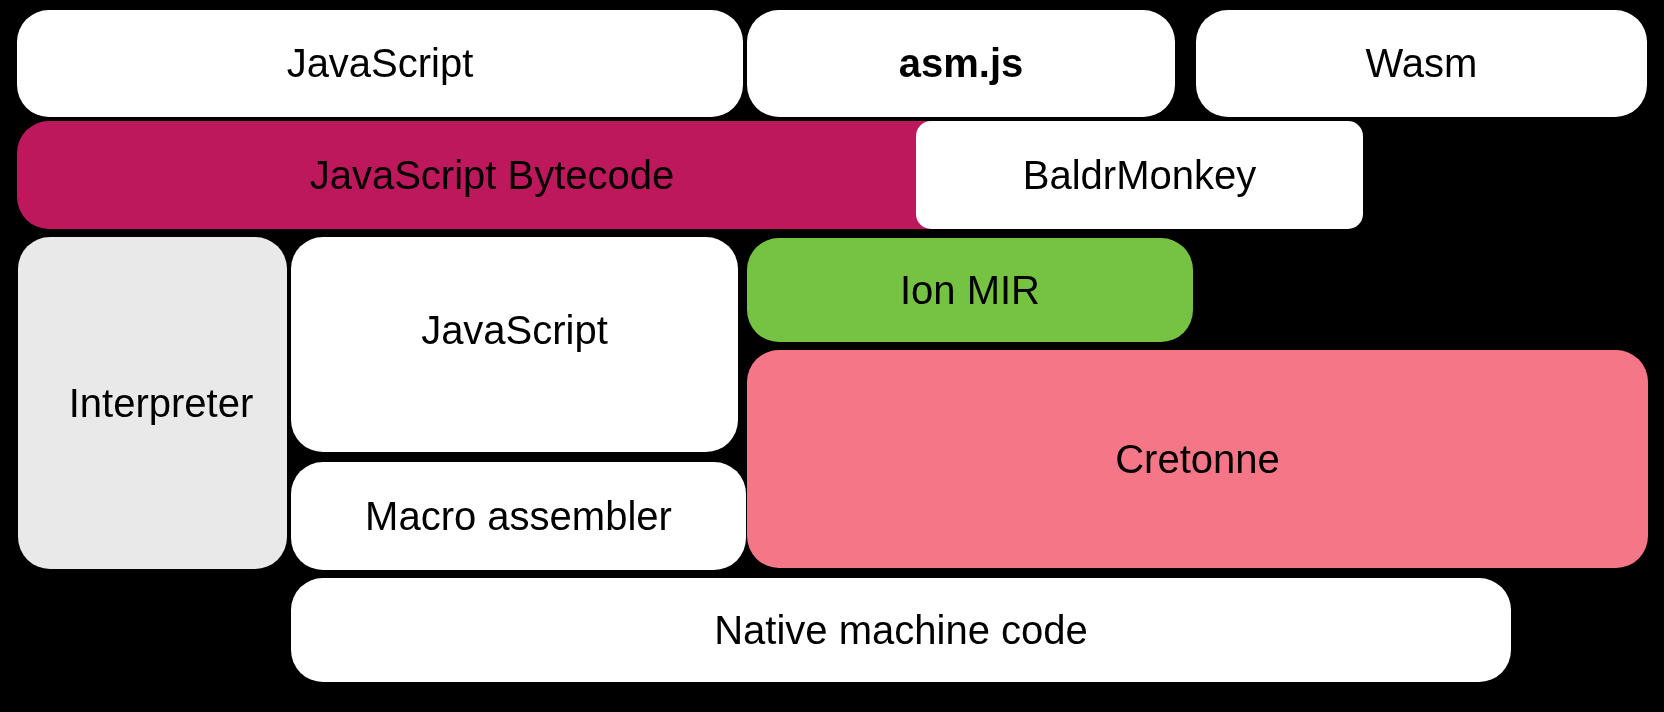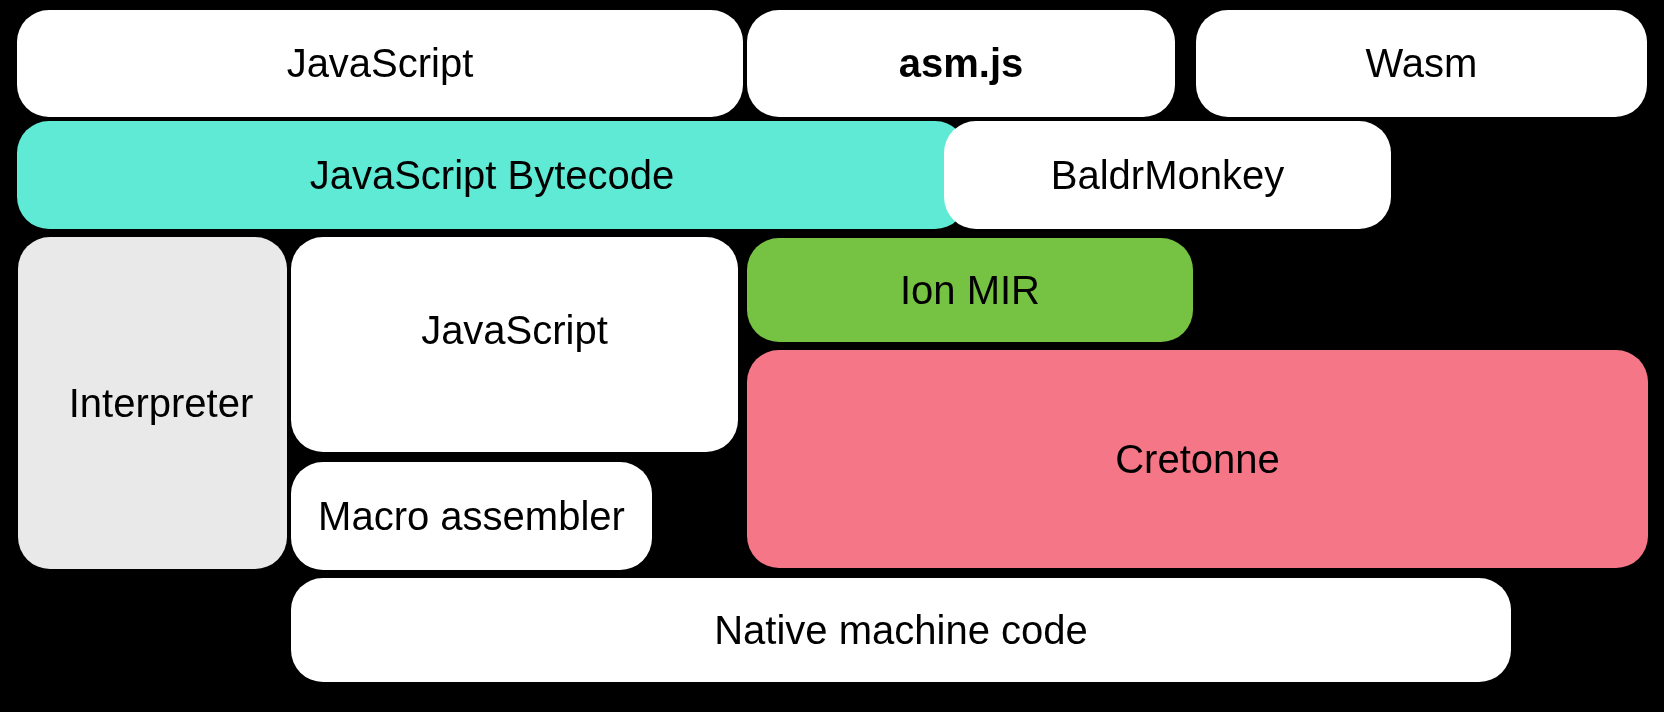--- a/index.html
+++ b/index.html
@@ -27,46 +27,46 @@
     text-align: center;
     font-size: 40px;
     line-height: 1.12;
     color: #000;
   }
   
   .b-javascript   { left: 17px;   top: 10px;  width: 726px;  height: 107px; }
   .b-asmjs        { left: 747px;  top: 10px;  width: 428px;  height: 107px; font-weight: bold; }
   .b-wasm         { left: 1196px; top: 10px;  width: 451px;  height: 107px; }
   .b-bytecode     { left: 17px;   top: 121px; width: 950px;  height: 108px; }
-  .b-baldrmonkey  { left: 944px;  top: 121px; width: 447px;  height: 108px; }
+  .b-baldrmonkey  { left: 916px;  top: 121px; width: 447px;  height: 108px; border-radius: 15px; }
   .b-interpreter  { left: 18px;   top: 237px; width: 269px;  height: 332px; padding-left: 17px; }
   .b-baseline     { left: 291px;  top: 237px; width: 447px;  height: 215px; padding-bottom: 29px; flex-direction: column; }
   .b-ionmir       { left: 747px;  top: 238px; width: 446px;  height: 104px; }
   .b-cretonne     { left: 747px;  top: 350px; width: 901px;  height: 218px; }
-  .b-macro        { left: 291px;  top: 462px; width: 361px;  height: 108px; }
+  .b-macro        { left: 291px;  top: 462px; width: 455px;  height: 108px; }
   .b-native       { left: 291px;  top: 578px; width: 1220px; height: 104px; }
 </style>
 </head>
 <body>
 
 <div class="canvas" style="background: rgb(0, 0, 0);">
 
   <div class="box b-javascript" style="background: rgb(255, 255, 255);">
     <span>JavaScript</span>
   </div>
 
   <div class="box b-asmjs" style="background: rgb(255, 255, 255);">
     <span>asm.js</span>
   </div>
 
   <div class="box b-wasm" style="background: rgb(255, 255, 255);">
     <span>Wasm</span>
   </div>
 
-  <div class="box b-bytecode" style="background: #5eead4;">
+  <div class="box b-bytecode" style="background: #be185d;">
     <span>JavaScript Bytecode</span>
   </div>
 
   <div class="box b-baldrmonkey" style="background: rgb(255, 255, 255);">
     <span>BaldrMonkey</span>
   </div>
 
   <div class="box b-interpreter" style="background: rgb(233, 233, 233);">
     <span>Interpreter</span>
   </div>

